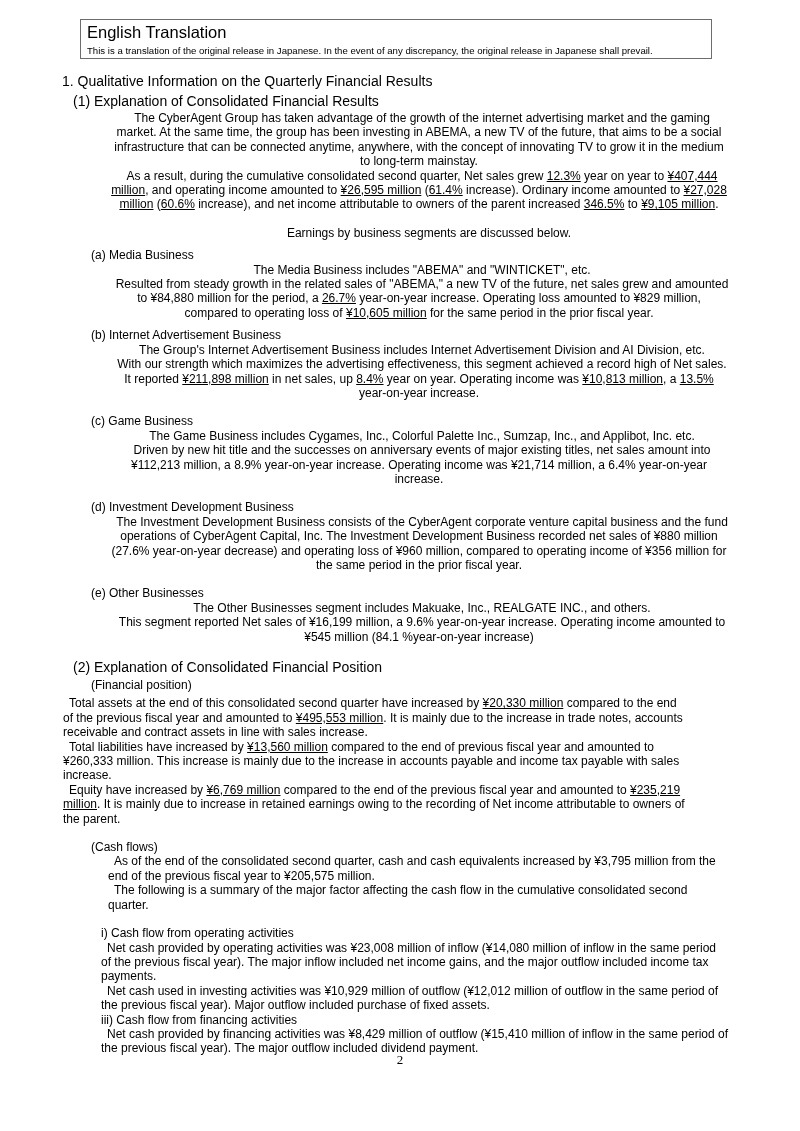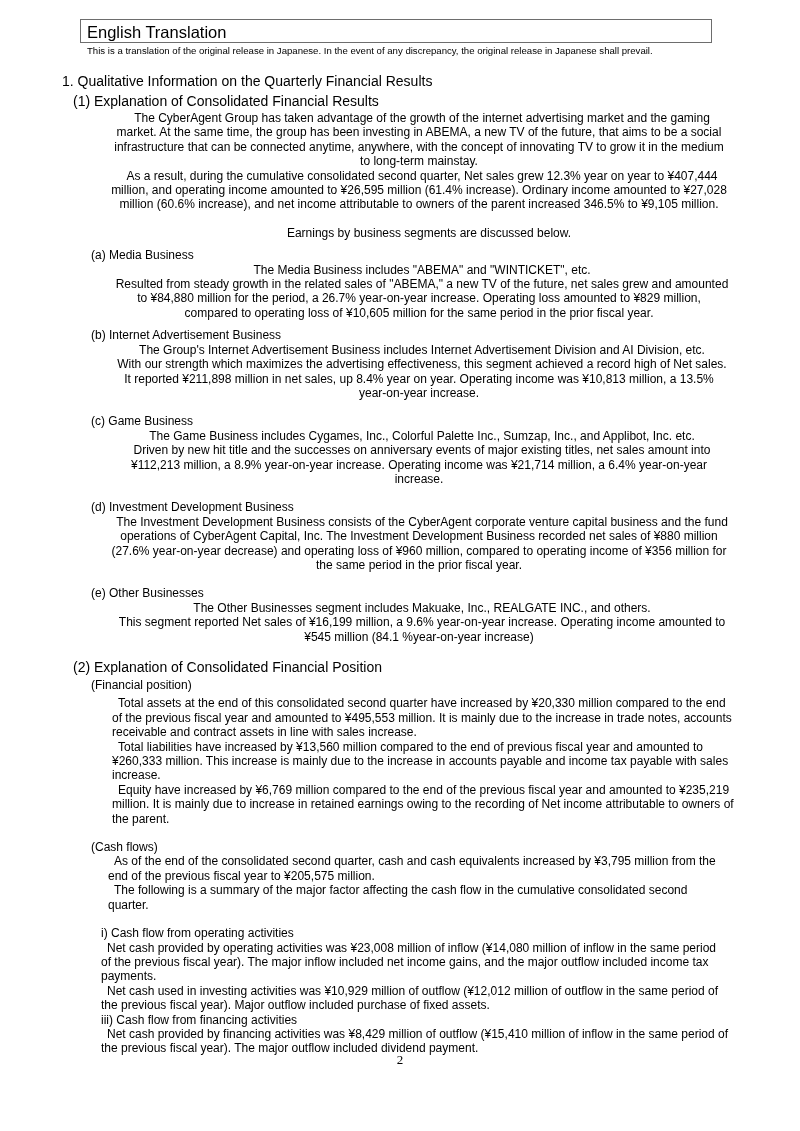--- a/index.html
+++ b/index.html
@@ -1,39 +1,39 @@
 <!DOCTYPE html>
 <html><head>
 <meta charset="utf-8">
 <style>
   html, body { margin: 0; padding: 0; background: #ffffff; }
   body {
     width: 800px; height: 1131px; position: relative; overflow: hidden;
     font-family: "Liberation Sans", sans-serif; color: #000;
   }
   .banner {
-    position: absolute; left: 80px; top: 19px; width: 632px; height: 24px;
+    position: absolute; left: 80px; top: 19px; width: 632px; height: 40px;
     border: 1px solid #6d6d6d; box-sizing: border-box; padding: 2px 6px 1px 6px;
   }
   .banner-title { font-size: 16.5px; line-height: 20px; }
   .banner-note { font-size: 9.6px; line-height: 13px; margin-top: 2px; }
   .content { position: absolute; left: 0; top: 72px; width: 800px; }
   .h1 { position: relative; left: 62px; font-size: 14px; line-height: 18px; margin-bottom: 2px; }
   .h2 { position: relative; left: 73px; font-size: 14px; line-height: 18px; margin-bottom: 1px; }
   .h3 { position: relative; left: 91px; font-size: 12px; line-height: 14.4px; }
   .para {
     font-size: 12px; line-height: 14.4px; text-indent: 6px;
     margin: 0; width: 618px;
   }
   .para.l109 { margin-left: 109px; width: 620px; text-align: center; }
-  .para.l104 { margin-left: 112px; width: 624px; }
+  .para.l104 { margin-left: 63px; width: 624px; }
   .para.l108 { margin-left: 108px; width: 622px; }
   .para.l101 { margin-left: 101px; width: 628px; }
   .para.noind { text-indent: 0; }
-  .u { }
+  .u { text-decoration: underline; }
   .gap-s { height: 14px; }
   .gap-m { height: 8px; }
   .page-number {
     position: absolute; left: 0; width: 800px; top: 1052px; text-align: center;
     font-family: "Liberation Serif", serif; font-size: 13px;
   }
 </style>
 </head>
 <body>
 

